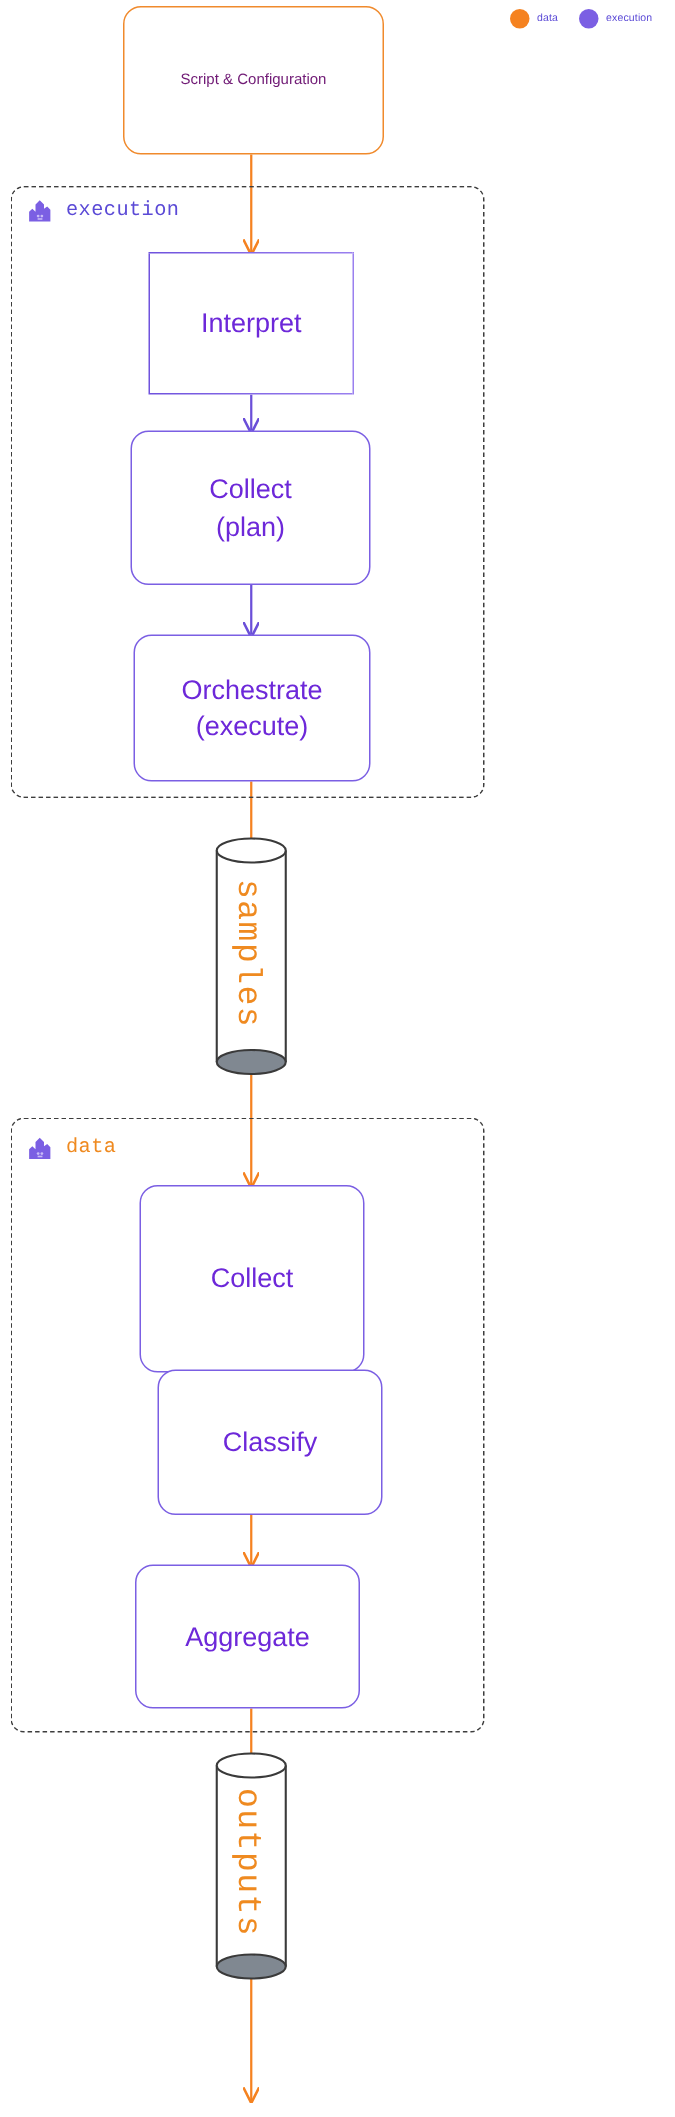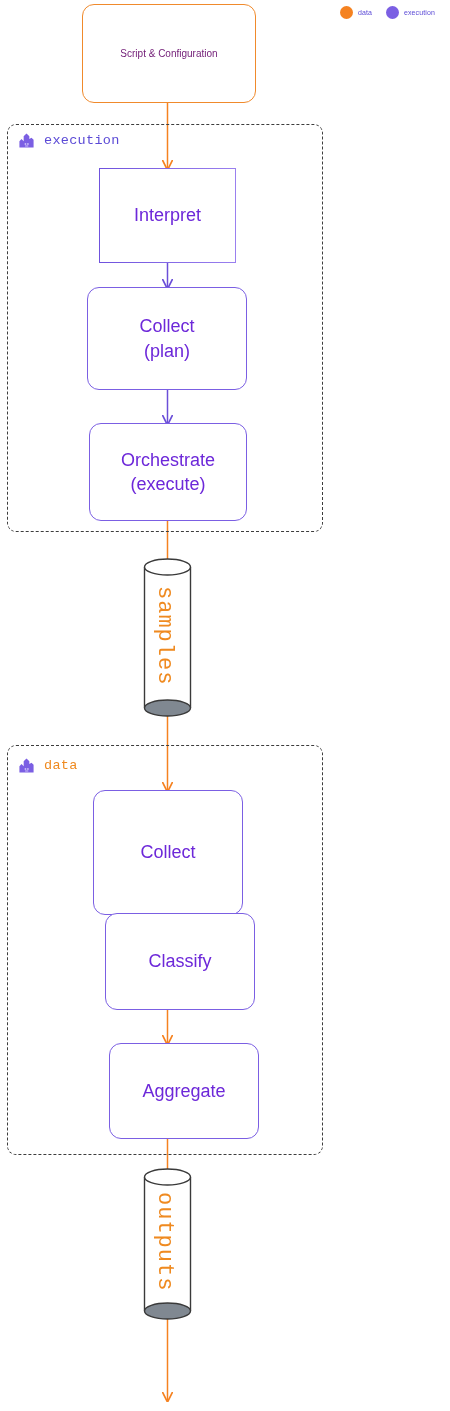--- a/index.html
+++ b/index.html
@@ -226,21 +226,21 @@
   </div>
 
   <div class="node node-purple" style="left:93px; top:790px; width:150px; height:125px;">
     <span class="node-label">Collect</span>
   </div>
 
   <div class="node node-purple" style="left:93px; top:913px; width:150px; height:97px;margin-left:12px;">
     <span class="node-label">Classify</span>
   </div>
 
-  <div class="node node-purple" style="left:109px; top:1043px; width:150px; height:96px;">
+  <div class="node node-purple" style="left:90px; top:1043px; width:150px; height:96px;">
     <span class="node-label">Aggregate</span>
   </div>
 
   <div class="cyl" style="left:143px; top:1166px; width:49px; height:155px;">
     <svg width="49" height="155" viewBox="0 0 49 155">
       <path d="M1.5 11 L1.5 145" fill="none" stroke="#3a3a3a" stroke-width="1.4"></path>
       <path d="M47.5 11 L47.5 145" fill="none" stroke="#3a3a3a" stroke-width="1.4"></path>
       <ellipse cx="24.5" cy="11" rx="23" ry="8" fill="#ffffff" stroke="#3a3a3a" stroke-width="1.4"></ellipse>
       <ellipse cx="24.5" cy="145" rx="23" ry="8" fill="#808891" stroke="#3a3a3a" stroke-width="1.4"></ellipse>
     </svg>

